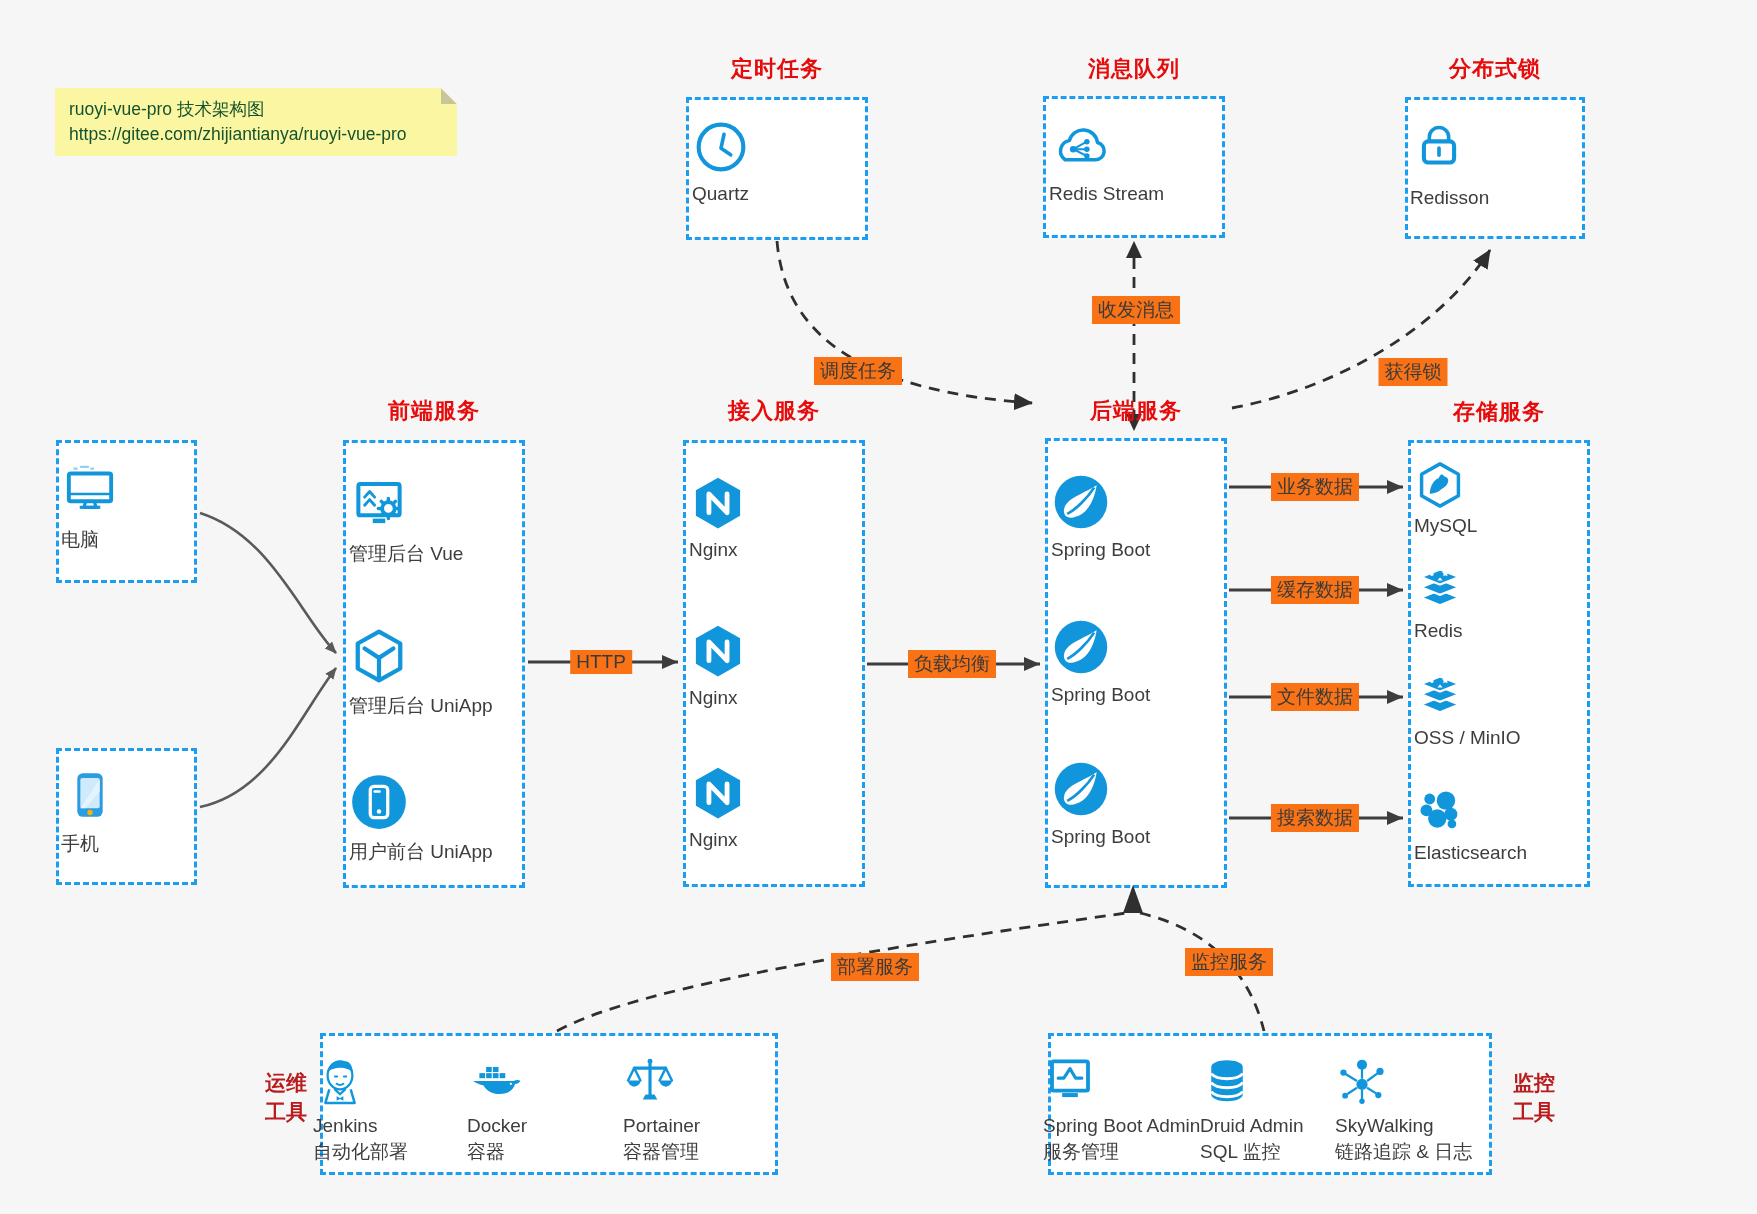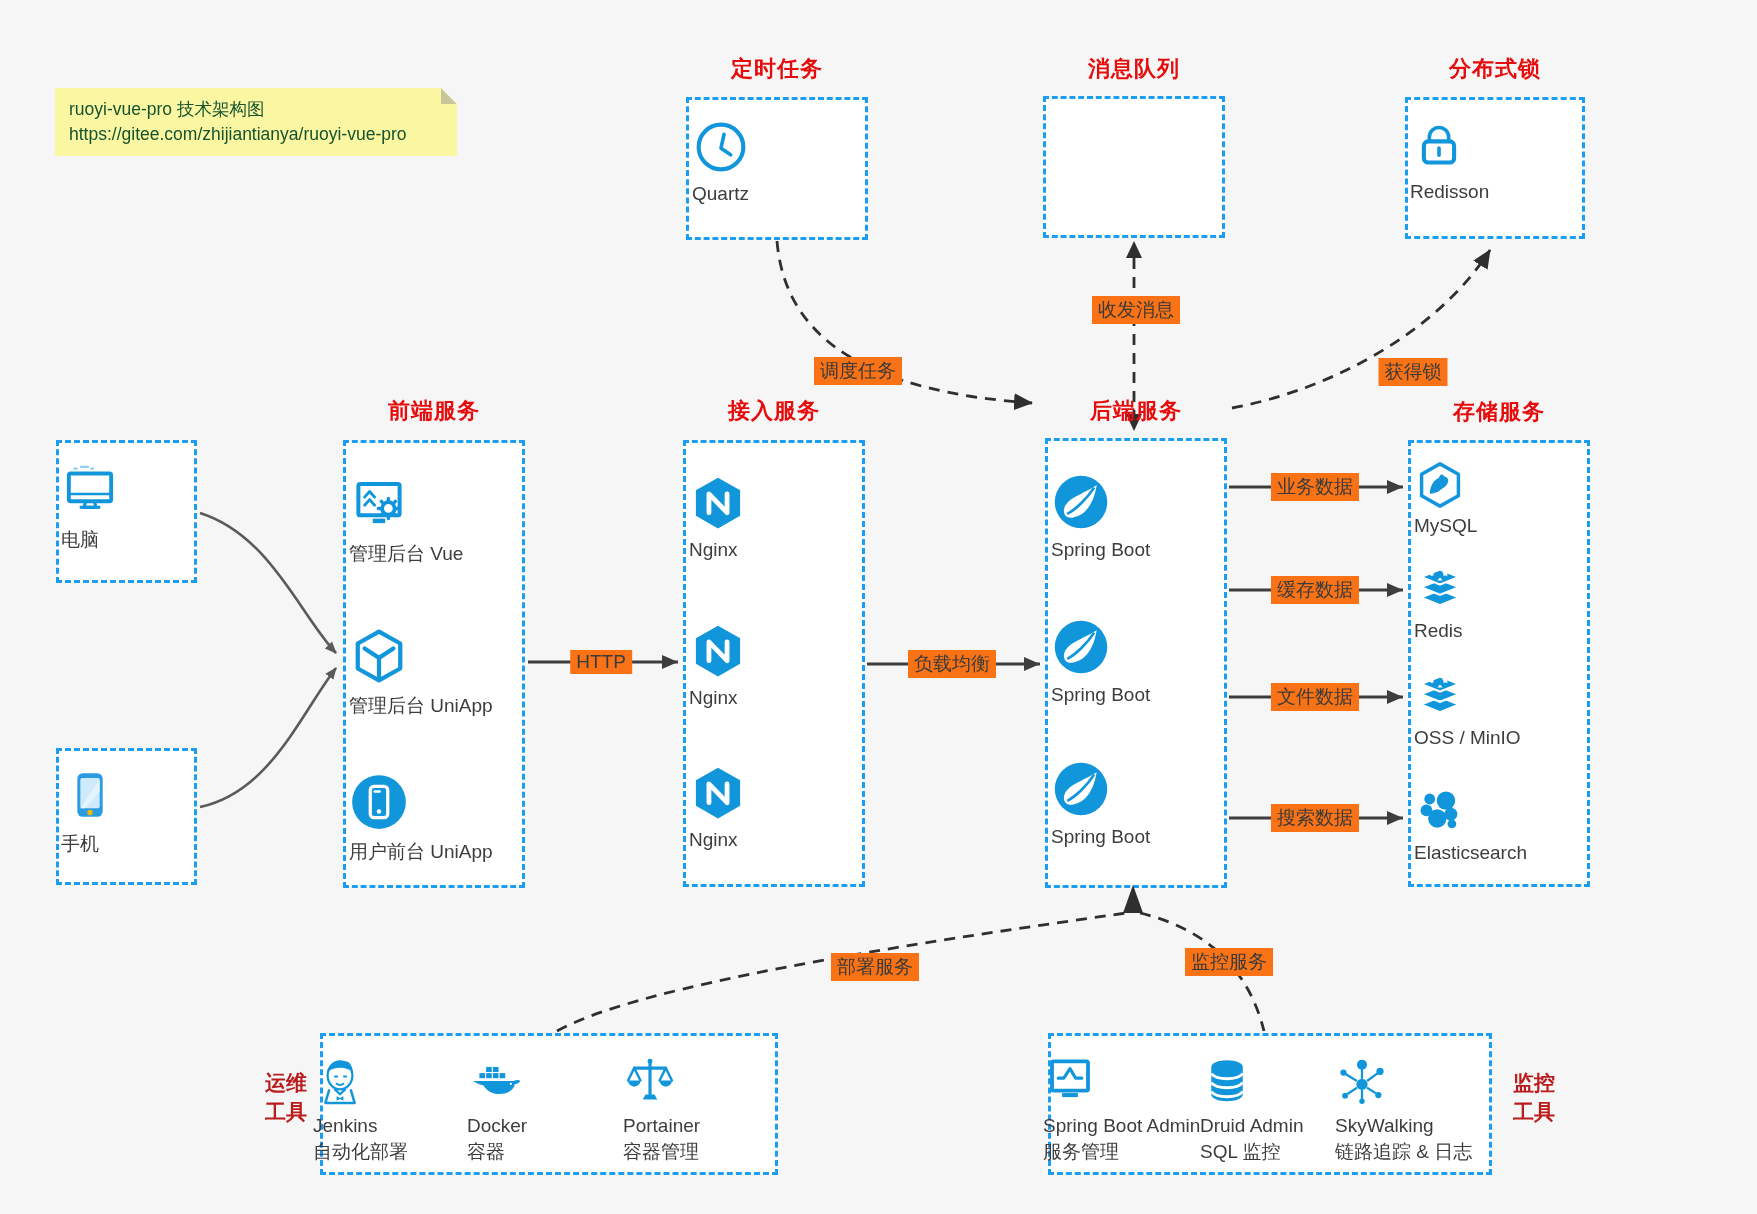--- a/index.html
+++ b/index.html
@@ -109,22 +109,35 @@
   <div class="alabel" style="left:1229px;top:962px;">监控服务</div>
 
   <div class="item" style="left:692px;top:118px;width:170px;">
     <svg class="ic" width="58" height="58" viewBox="0 0 48 48">
       <circle cx="24" cy="24" r="18.5" fill="none" stroke="#1296db" stroke-width="3.4"></circle>
       <path d="M26.5 13.5 L24 25 L32 30.5" fill="none" stroke="#1296db" stroke-width="3" stroke-linecap="round" stroke-linejoin="round"></path>
     </svg>
     <div class="ilabel">Quartz</div>
   </div>
 
-
-  <div class="item" style="left:1410px;top:116px;width:170px;">
+  <div class="item" style="left:1049px;top:116px;width:170px;">
+    <svg class="ic" width="62" height="60" viewBox="0 0 48 48">
+      <path d="M12 35 h24.5 a7 7 0 0 0 1.5 -13.8 a11.5 11.5 0 0 0 -22.5 -1.5 A8.5 8.5 0 0 0 12 35 Z" fill="none" stroke="#1296db" stroke-width="2.8" stroke-linejoin="round"></path>
+      <g fill="#1296db">
+        <circle cx="18.5" cy="26.5" r="2.6"></circle>
+          <circle cx="29.5" cy="20.5" r="2.2"></circle>
+        <circle cx="29.5" cy="26.5" r="2.2"></circle>
+          <circle cx="29.5" cy="32" r="2.2"></circle>
+      </g>
+      <path d="M18.5 26.5 L29.5 20.5 M18.5 26.5 H29.5 M18.5 26.5 L29.5 32" stroke="#1296db" stroke-width="1.6" fill="none"></path>
+    </svg>
+    <div class="ilabel">Redis Stream</div>
+  </div>
+
+  <div class="item" style="left:1410px;top:116px;width:170px;gap:6px;">
     <svg class="ic" width="58" height="58" viewBox="0 0 48 48">
       <path d="M16 21 v-3.5 a8 8 0 0 1 16 0 V21" fill="none" stroke="#1296db" stroke-width="3"></path>
       <rect x="11.5" y="21" width="25" height="17.5" rx="3.5" fill="none" stroke="#1296db" stroke-width="3.4"></rect>
       <path d="M24 26.5 v6" stroke="#1296db" stroke-width="3" stroke-linecap="round"></path>
     </svg>
     <div class="ilabel">Redisson</div>
   </div>
 
   <div class="item" style="left:61px;top:462px;width:130px;">
     <svg class="ic" width="58" height="58" viewBox="0 0 48 48">

